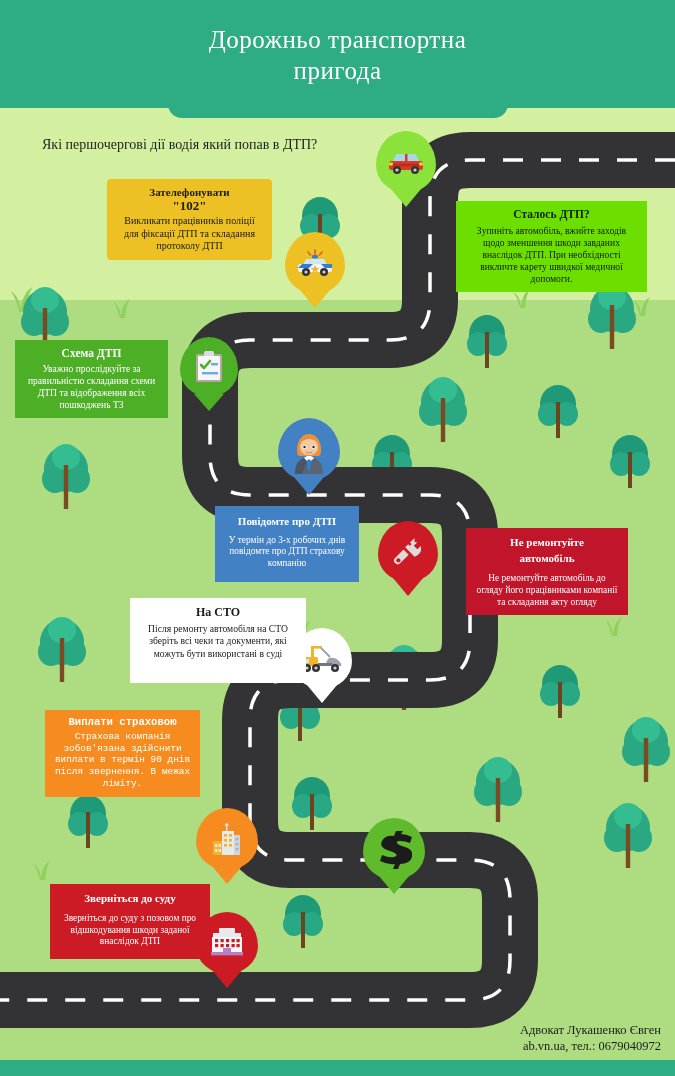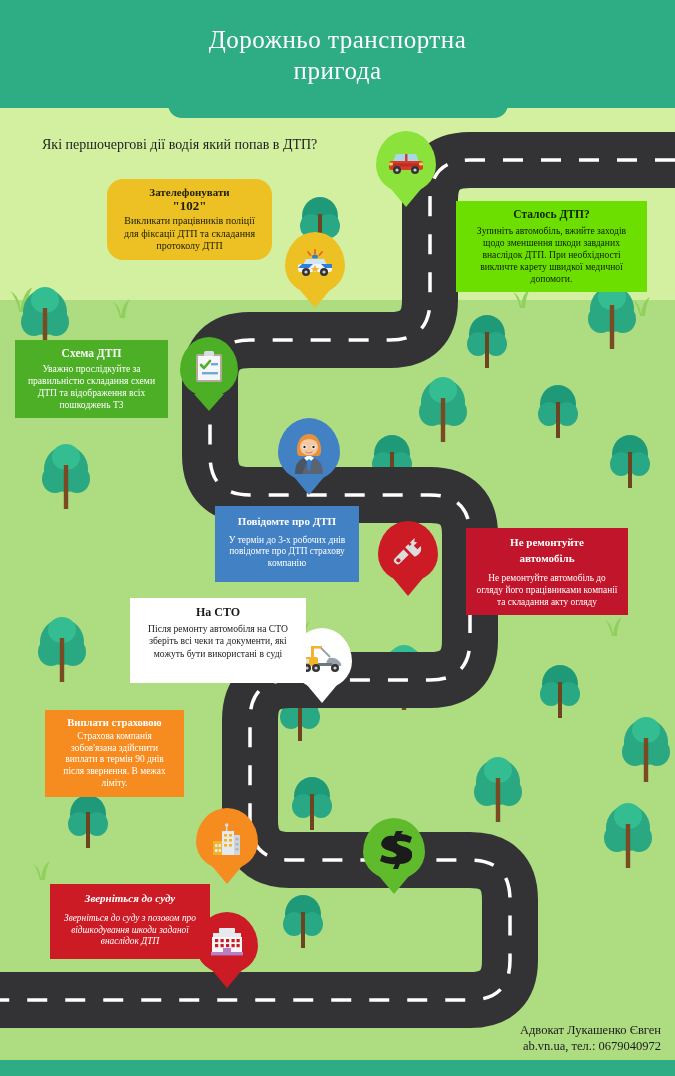--- a/index.html
+++ b/index.html
@@ -43,30 +43,30 @@
   
   .road-layer{position:absolute;left:0;top:0;width:675px;height:1076px;}
 
   
   .card{
     position:absolute;box-sizing:border-box;padding:7px 9px;text-align:center;
     font-family:"Liberation Serif", serif;
   }
   .card .c-title{font-weight:bold;display:block;margin-bottom:4px;}
   .card .c-body{display:block;}
-  .card.rounded{border-radius:16px;}
+  .card.rounded{border-radius:4px;}
 
   .c-yellow{background:#edc123;color:#20200c;}
   .c-green{background:#6ddf00;color:#0b2100;}
   .c-dkgreen{background:#4caf26;color:#ffffff;}
   .c-blue{background:#4281c4;color:#ffffff;}
   .c-white{background:#ffffff;color:#1b1b1b;}
   .c-orange{background:#f68c20;color:#ffffff;}
   .c-red{background:#c0152a;color:#ffffff;}
-  .c-red2{background:#cc1b25;color:#ffffff;font-style:italic;}
+  .c-red2{background:#cc1b25;color:#ffffff;}
 
   
   .pin{position:absolute;}
   .pin .pin-shape{
     position:absolute;left:0;top:0;width:100%;height:100%;
     border-radius:50% 50% 50% 50%/55% 55% 45% 45%;
   }
   .pin .pin-tail{
     position:absolute;left:50%;bottom:-14px;transform:translateX(-50%);
     width:0;height:0;border-left:15px solid transparent;border-right:15px solid transparent;
@@ -430,21 +430,21 @@
     <span class="c-title" style="font-size:11px;line-height:11.5px;margin-bottom:4px;">Не ремонтуйте</span>
     <span class="c-title" style="font-size:11px;line-height:11.5px;margin-bottom:9px;">автомобіль</span>
     <span class="c-body">Не ремонтуйте автомобіль до огляду його працівниками компанії та складання  акту огляду</span>
   </div>
 
   <div class="card c-white" style="left:130px;top:598px;width:176px;font-size:9.6px;line-height:12.2px;padding-top:8px;padding-bottom:23px;">
     <span class="c-title" style="font-size:12px;margin-bottom:5px;">На СТО</span>
     <span class="c-body">Після ремонту автомобіля на СТО зберіть всі чеки та документи, які можуть бути використані  в суді</span>
   </div>
 
-  <div class="card c-orange" style="left:45px;top:710px;width:139px;font-size:9.4px;line-height:11.8px;">
+  <div class="card c-orange" style="left:45px;top:710px;width:155px;font-size:9.4px;line-height:11.8px;font-family:Liberation Mono, monospace;">
     <span class="c-title" style="font-size:10.6px;margin-bottom:2px;">Виплати страховою</span>
     <span class="c-body">Страхова компанія зобов'язана здійснити виплати в термін 90 днів після звернення. В межах ліміту.</span>
   </div>
 
 
   <div class="card c-red2" style="left:50px;top:884px;width:160px;font-size:9.4px;line-height:11.8px;padding-top:9px;padding-bottom:11px;">
     <span class="c-title" style="font-size:11px;margin-bottom:8px;">Зверніться до суду</span>
     <span class="c-body">Зверніться до суду з позовом про відшкодування шкоди заданої внаслідок ДТП</span>
   </div>
 

